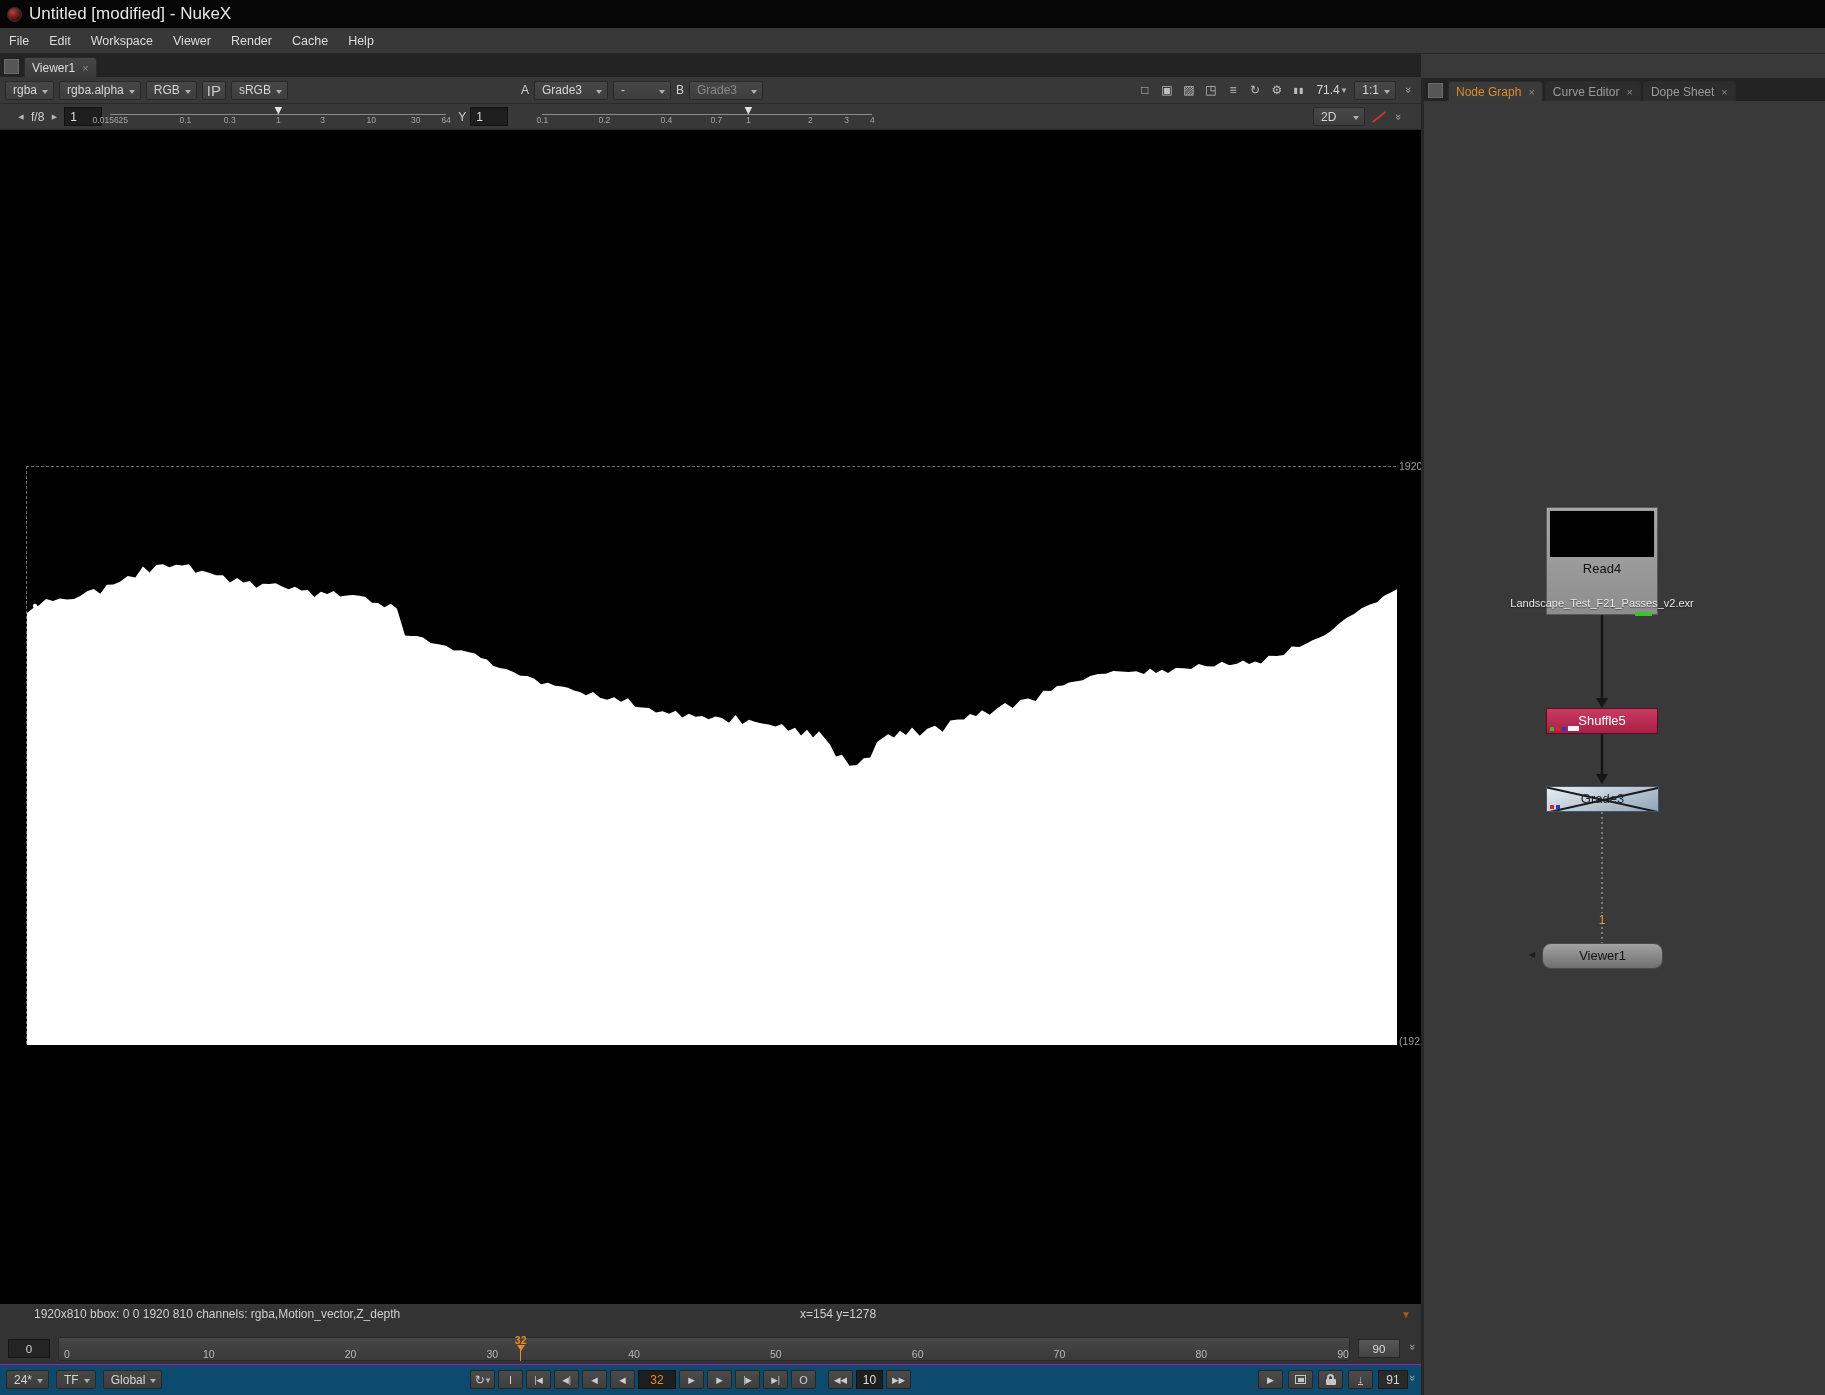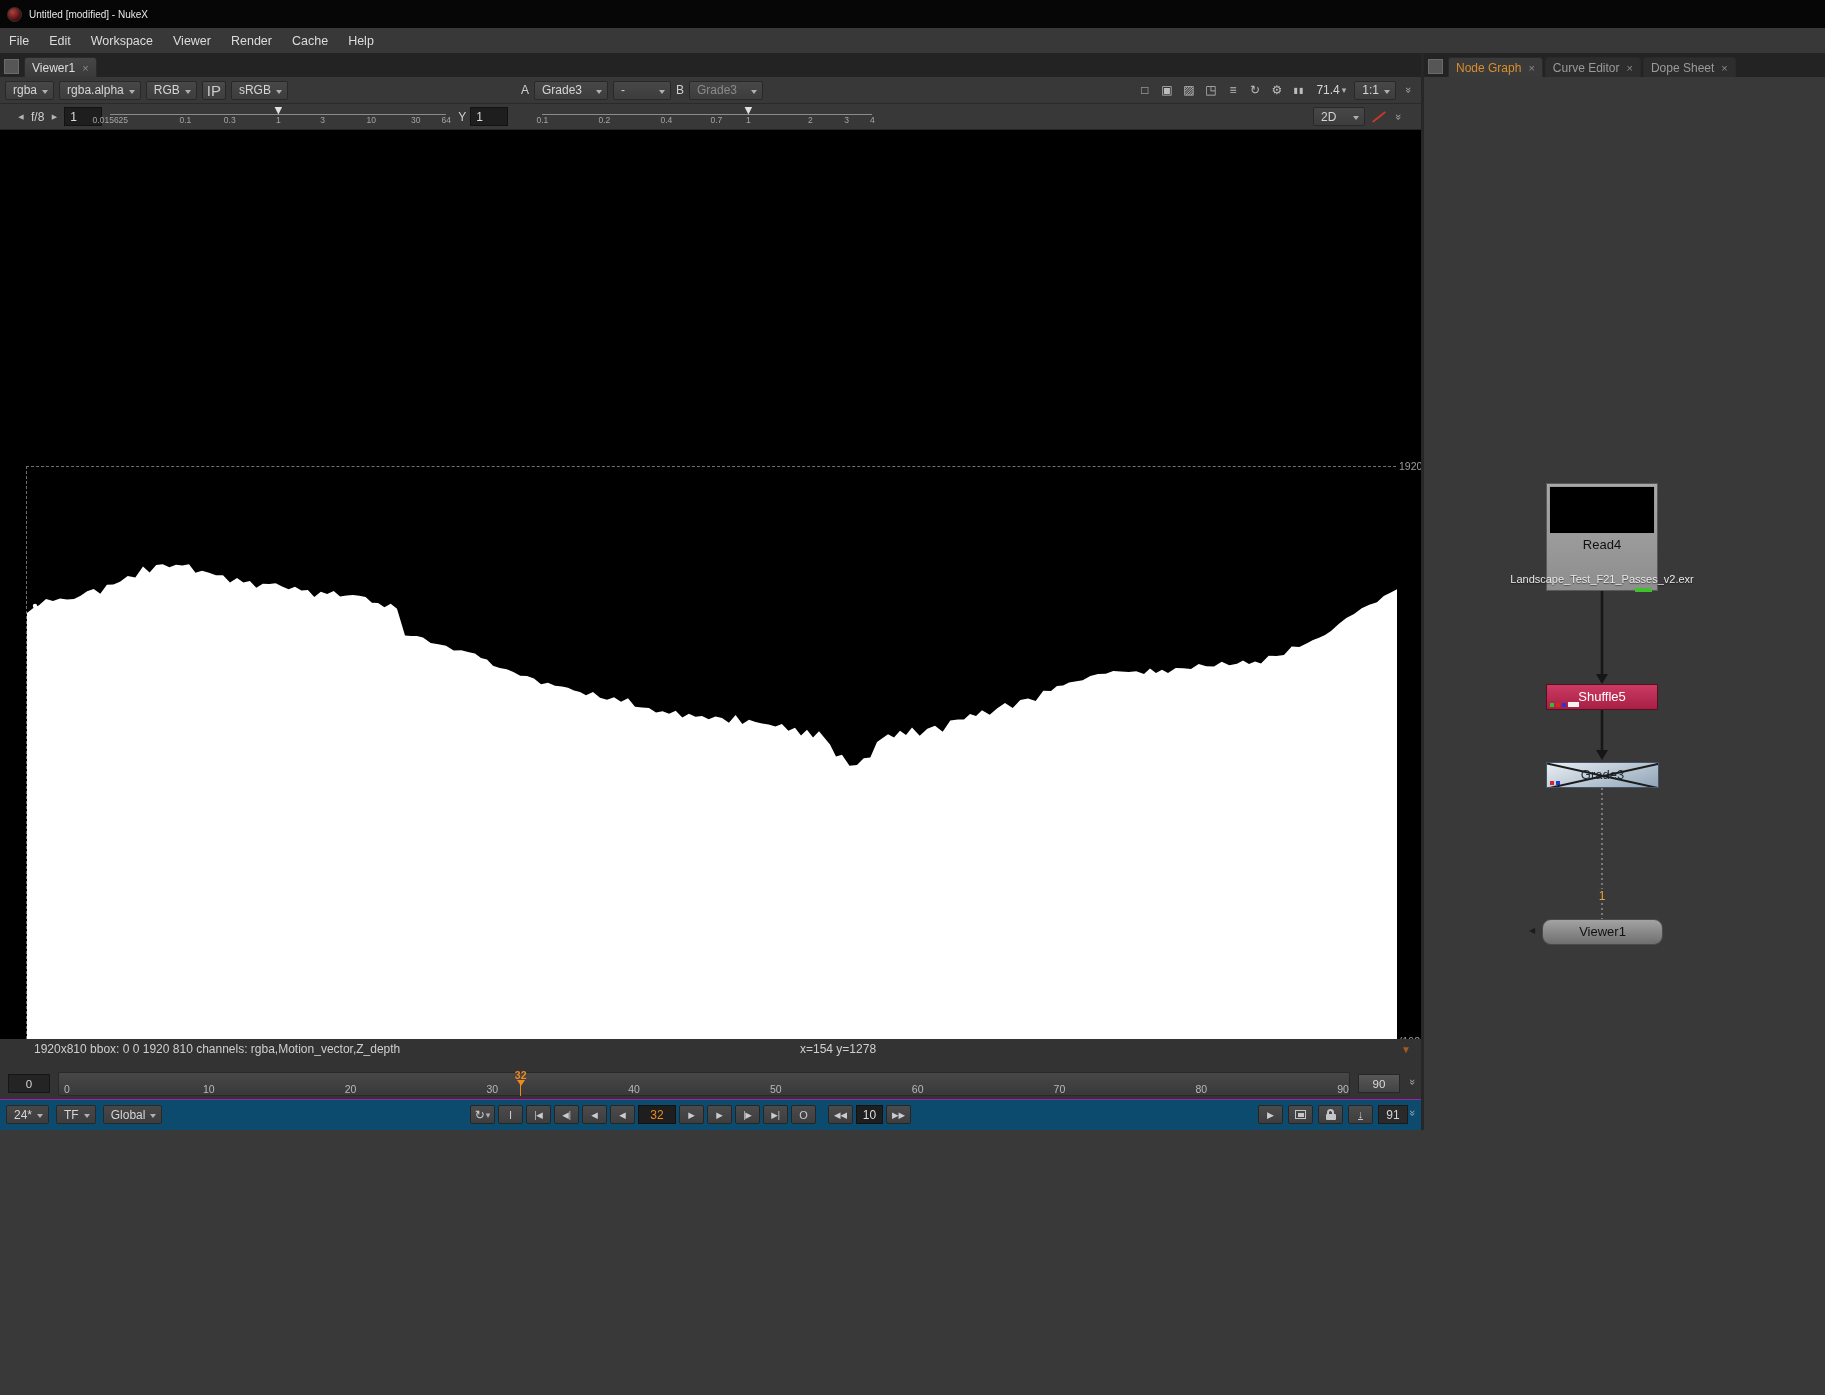--- a/index.html
+++ b/index.html
@@ -3,28 +3,28 @@
 <meta charset="utf-8">
 <style>
   * { margin:0; padding:0; box-sizing:border-box; }
   html,body { background:#222; }
   .win {
     position:relative; width:1825px; height:1395px; overflow:hidden;
     background:#393939; font-family:"Liberation Sans", sans-serif; color:#ccc;
     -webkit-user-select:none; user-select:none;
   }
   
-  .titlebar { height:28px; background:#060606; display:flex; align-items:center; gap:7px; padding-left:7px; font-size:10px; color:#e6e6e6; }
+  .titlebar { height:28px; background:#060606; display:flex; align-items:center; gap:7px; padding-left:7px; font-size:17px; color:#e6e6e6; }
   .logo { width:15px; height:15px; border-radius:50%; background:radial-gradient(circle at 35% 32%, #b0413a, #4a0d0d 70%); border:1px solid #333; }
   .menubar { height:26px; background:#383838; border-bottom:1px solid #242424; display:flex; align-items:center; gap:2px; font-size:12.5px; color:#dcdcdc; }
   .menu-item { padding:3px 9px; }
   
-  .main { display:flex; height:1076px; }
+  .main { display:flex; height:1341px; }
   .viewer-pane { flex:0 0 1421px; width:1421px; display:flex; flex-direction:column; background:#333; }
-  .ng-pane { flex:1 1 auto; display:flex; flex-direction:column; border-left:3px solid #272727; background:#393939; }
+  .ng-pane { flex:1 1 auto; display:flex; flex-direction:column; border-left:3px solid #272727; background:#393939;margin-top:24px; }
   
   .tabstrip { height:23px; background:#232323; display:flex; align-items:flex-end; gap:2px; padding-left:2px; }
   .pane-btn { width:15px; height:15px; background:#565656; border:1px solid #6b6b6b; margin:0 3px 3px 2px; }
   .tab { height:20px; padding:0 7px; display:flex; align-items:center; gap:7px; font-size:12px; background:linear-gradient(#464646,#3a3a3a); color:#ddd; border-radius:3px 3px 0 0; border:1px solid #2a2a2a; border-bottom:none; white-space:nowrap; }
   .tab.inactive { background:#2d2d2d; color:#9a9a9a; }
   .tab.active-orange { color:#d98e2e; background:#3a3a3a; }
   .tab-close { color:#8a8a8a; font-size:11px; }
   
   .vtoolbar { height:27px; background:#383838; border-bottom:1px solid #2a2a2a; display:flex; align-items:center; gap:5px; padding:0 5px; font-size:12px; }
   .exposure { height:26px; background:#383838; border-bottom:1px solid #252525; display:flex; align-items:center; gap:4px; padding:0 15px; font-size:12px; }

